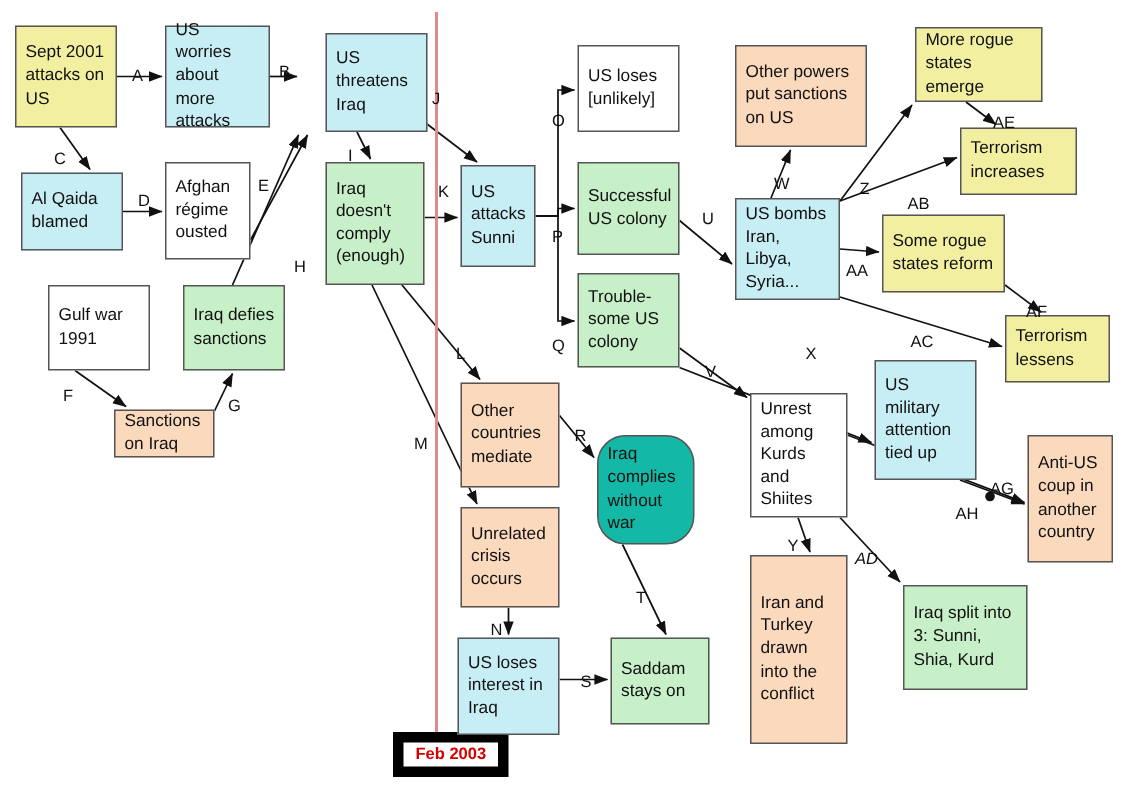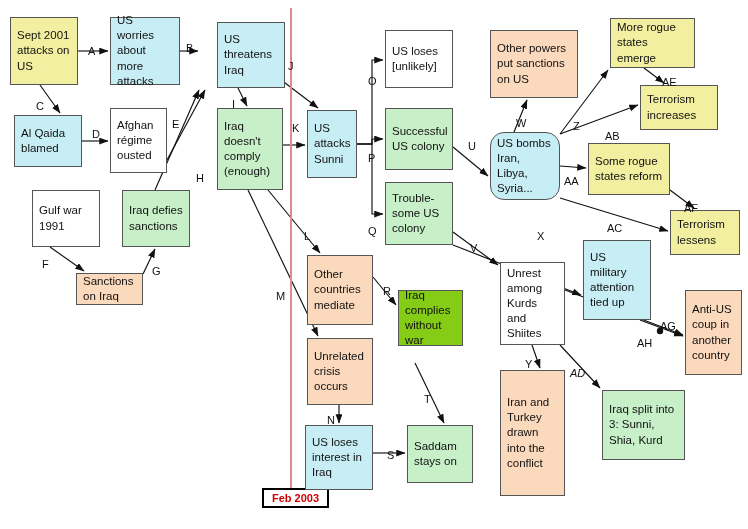--- a/index.html
+++ b/index.html
@@ -5,21 +5,21 @@
   html,body{margin:0;padding:0;background:#ffffff;}
   body{width:748px;height:529px;font-family:"Liberation Sans",sans-serif;}
   #canvas{position:relative;width:748px;height:529px;overflow:hidden;background:#fff;}
   svg#wires{position:absolute;left:0;top:0;width:748px;height:529px;}
   .node{position:absolute;box-sizing:border-box;border:1px solid #555;
         display:flex;align-items:center;justify-content:flex-start;
         padding:5px 6px;font-size:11.5px;line-height:1.32;color:#111;}
   .node span{display:block;}
   .lbl{position:absolute;font-size:11px;color:#111;white-space:nowrap;}
   #timeline{position:absolute;left:290px;top:8px;width:1.6px;height:490px;background:#e08a8a;}
-  #datebox{position:absolute;left:262px;top:488px;border:2px solid #000000;
+  #datebox{position:absolute;left:262px;top:488px;border:7px solid #000000;
            color:#d40000;font-weight:bold;font-size:11px;padding:2px 8px;background:#fff;}
 </style>
 </head>
 <body>
 
 <div id="canvas">
 
   <svg id="wires" viewBox="0 0 748 529">
     <defs>
       <marker id="ah" markerWidth="9" markerHeight="9" refX="7.6" refY="3" orient="auto" markerUnits="strokeWidth">
@@ -110,39 +110,39 @@
       </div>
       <div class="node" style="left: 490px; top: 30px; width: 88px; height: 68px; background: rgb(251, 217, 189);">
         <span>Other powers put sanctions on US</span>
       </div>
       <div class="node" style="left: 610px; top: 18px; width: 85px; height: 50px; background: rgb(242, 240, 160);">
         <span>More rogue states emerge</span>
       </div>
       <div class="node" style="left: 640px; top: 85px; width: 78px; height: 45px; background: rgb(242, 240, 160);">
         <span>Terrorism increases</span>
       </div>
-      <div class="node" style="left: 490px; top: 132px; width: 70px; height: 68px; background: rgb(200, 238, 245); border-radius: 14px;">
+      <div class="node" style="left: 490px; top: 132px; width: 70px; height: 68px; background: rgb(200, 238, 245);">
         <span>US bombs Iran, Libya, Syria...</span>
       </div>
       <div class="node" style="left: 588px; top: 143px; width: 82px; height: 52px; background: rgb(242, 240, 160);">
         <span>Some rogue states reform</span>
       </div>
       <div class="node" style="left: 670px; top: 210px; width: 70px; height: 45px; background: rgb(242, 240, 160);">
         <span>Terrorism lessens</span>
       </div>
       <div class="node" style="left: 307px; top: 255px; width: 66px; height: 70px; background: rgb(251, 217, 189);">
         <span>Other countries mediate</span>
       </div>
       <div class="node" style="left: 307px; top: 338px; width: 66px; height: 67px; background: rgb(251, 217, 189);">
         <span>Unrelated crisis occurs</span>
       </div>
       <div class="node" style="left: 305px; top: 425px; width: 68px; height: 65px; background: rgb(200, 238, 245);">
         <span>US loses interest in Iraq</span>
       </div>
-      <div class="node" style="left: 398px; top: 290px; width: 65px; height: 56px; background: #84cc16;">
+      <div class="node" style="left: 398px; top: 290px; width: 65px; height: 73px; background: #14b8a6; border-radius: 19px;">
         <span>Iraq complies without war</span>
       </div>
       <div class="node" style="left: 407px; top: 425px; width: 66px; height: 58px; background: rgb(200, 240, 200);">
         <span>Saddam stays on</span>
       </div>
       <div class="node" style="left: 500px; top: 262px; width: 65px; height: 83px; background: rgb(255, 255, 255);">
         <span>Unrest among Kurds and Shiites</span>
       </div>
       <div class="node" style="left: 583px; top: 240px; width: 68px; height: 80px; background: rgb(200, 238, 245);">
         <span>US military attention tied up</span>

